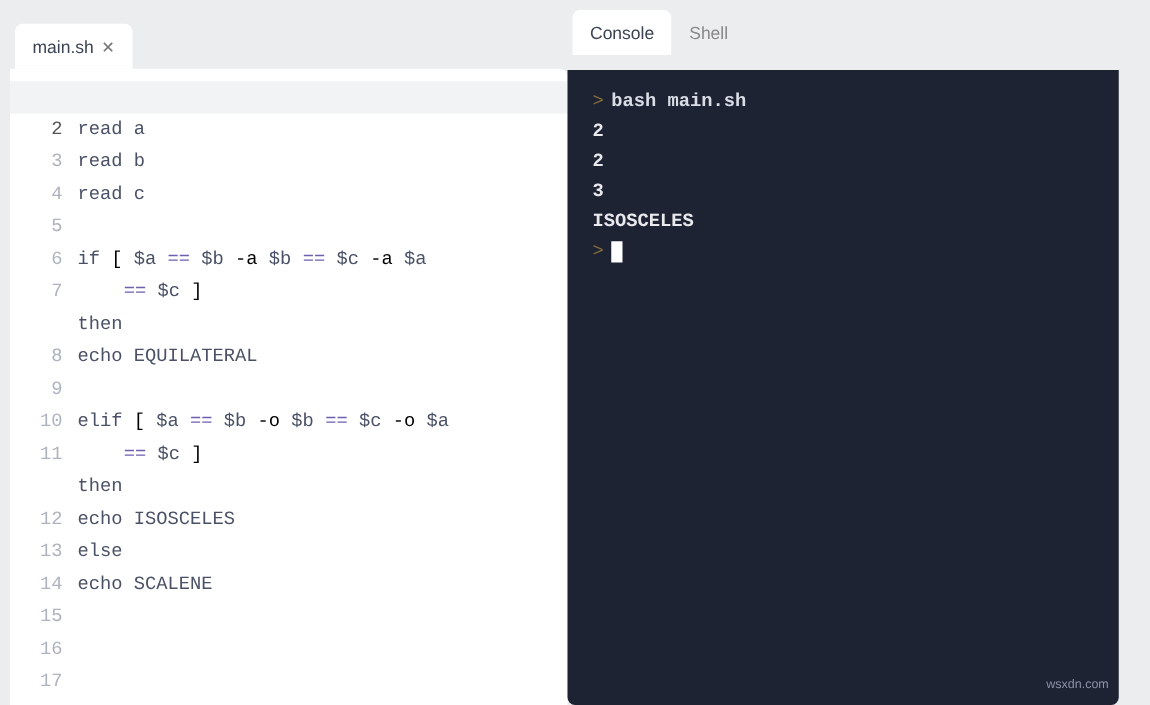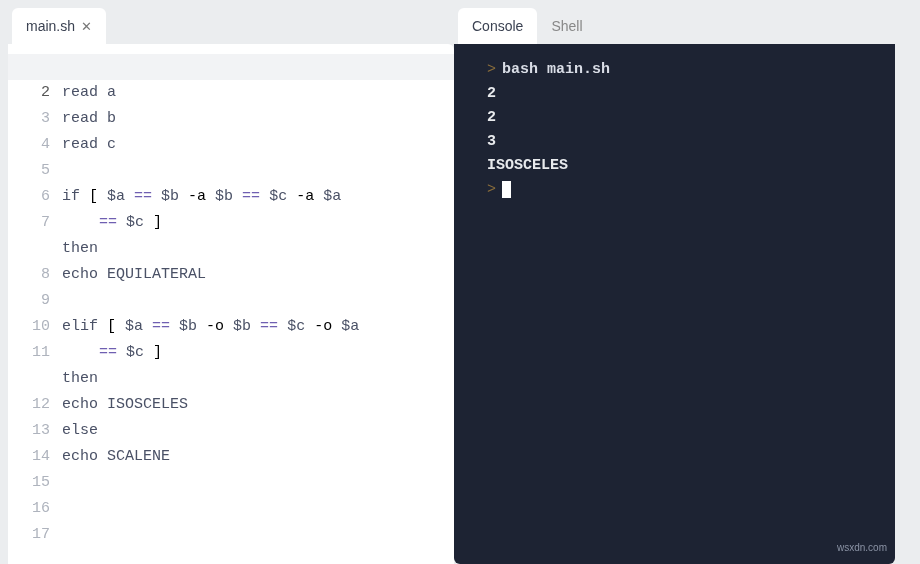--- a/index.html
+++ b/index.html
@@ -9,21 +9,21 @@
       width: 920px;
       height: 564px;
       overflow: hidden;
       display: flex;
     }
     .editor-pane {
       width: 454px;
       height: 100%;
       display: flex;
       flex-direction: column;
-      padding: 8px 0 0 8px;
+      padding: 19px 0 0 8px;
     }
     .console-pane {
       width: 449px;
       height: 100%;
       display: flex;
       flex-direction: column;
       padding: 8px 8px 0 0;
     }
     .tabbar {
       height: 36px;
@@ -92,26 +92,27 @@
     .tk-var { color: #4a5166; }
     .tk-op { color: #6f5fb1; }
     .tk-str { color: #4a5166; margin-top: 36px; }
     .tk-keyword { color: #4a5166; }
     .wrap-indent { padding-left: 28px; }
 
     .console-body {
       flex: 1;
       background: #1d2333;
       border-radius: 0 0 6px 6px;
-      padding: 14px 33px;
+      padding: 14px 20px;
       font-family: "SFMono-Regular", Consolas, "Liberation Mono", Menlo, monospace;
       font-size: 15px;
       line-height: 24px;
       color: #e8eaed;
       position: relative;
+      margin-top: 12px;
     }
     .console-line { min-height: 24px; }
     .prompt-caret { color: #8a6d3b; margin-right: 6px; }
     .cmd-run { color: #d9dde6; font-weight: 600; }
     .cursor-block {
       display: inline-block;
       width: 9px;
       height: 17px;
       background: #fff;
       vertical-align: middle;

